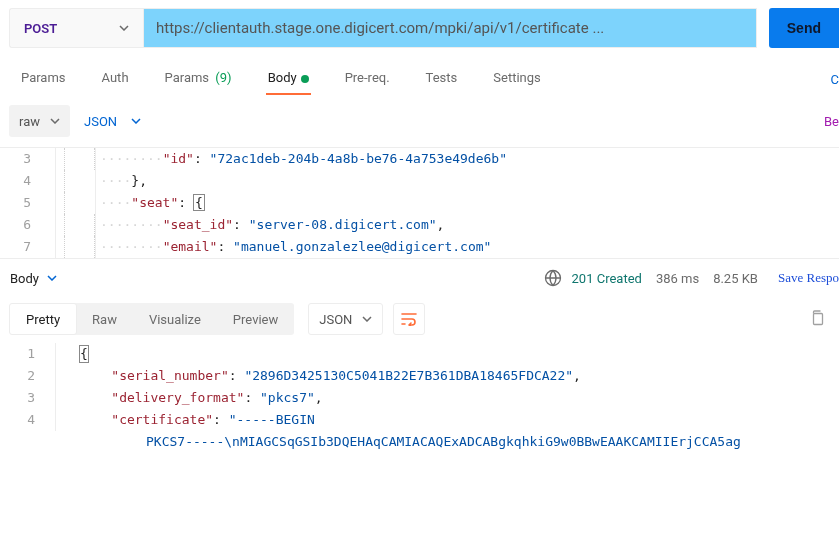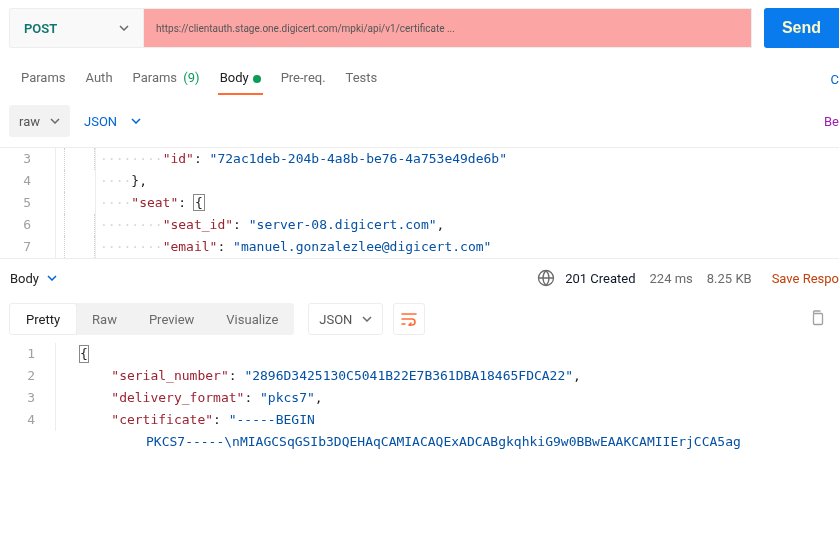--- a/index.html
+++ b/index.html
@@ -1,24 +1,24 @@
 <!DOCTYPE html>
 <html><head>
 <meta charset="utf-8">
 <style>
   html,body{margin:0;padding:0;font-family:-apple-system,BlinkMacSystemFont,"Segoe UI",Roboto,Helvetica,Arial,sans-serif;font-size:13px;color:#212121;background:#fff;width:839px;}
   *{box-sizing:border-box;}
   .top{display:flex;align-items:stretch;padding:8px 0 0 9px;}
   .method{position:relative;display:flex;align-items:center;border:1px solid #ededed;background:#f9f9f9;border-radius:3px 0 0 3px;padding:0 14px;height:40px;width:134px;cursor:pointer;border-right:none;}
-  .method span{font-size:13px;font-weight:600;color:#0f766e;}
+  .method span{font-size:13px;font-weight:600;color:#4c1d95;}
   .chev{margin-left:auto;}
   .chev svg{display:block;}
-  .url{flex:1;display:flex;align-items:center;border:1px solid #ededed;height:40px;padding:0 12px;color:#555;font-size:10px;background:#fca5a5;border-radius:0;margin-right:12px;white-space:nowrap;overflow:hidden;}
-  .send{background:#097bed;color:#fef9c3;font-weight:600;font-size:16px;height:40px;border:none;padding:0 18px;border-radius:3px 0 0 3px;cursor:pointer;}
-  .tabs{display:flex;align-items:center;gap:0;padding:16px 0 0 11px;font-size:13px;}
+  .url{flex:1;display:flex;align-items:center;border:1px solid #ededed;height:40px;padding:0 12px;color:#555;font-size:15px;background:#7dd3fc;border-radius:0;margin-right:12px;white-space:nowrap;overflow:hidden;}
+  .send{background:#097bed;color:#0f172a;font-weight:600;font-size:14px;height:40px;border:none;padding:0 18px;border-radius:3px 0 0 3px;cursor:pointer;}
+  .tabs{display:flex;align-items:center;gap:16px;padding:16px 0 0 11px;font-size:13px;}
   .tab{padding:6px 10px 10px;color:#6b6b6b;cursor:pointer;position:relative;}
   .tab .count{color:#0a9d57;margin-left:3px;}
   .tab.active{color:#212121;font-weight:400;}
   .tab.active::after{content:"";position:absolute;left:8px;right:8px;bottom:0;height:2px;background:#ff6c37;}
   .dot{width:8px;height:8px;border-radius:50%;background:#0a9d57;display:inline-block;margin-left:4px;vertical-align:middle;}
   .tabs .spacer{flex:1;}
   .cut{color:#0265d2;font-size:13px;padding-right:0;}
   .subbar{display:flex;align-items:center;padding:10px 0 10px 9px;border-bottom:1px solid #ededed;}
   .rawsel{display:flex;align-items:center;background:#f2f2f2;border-radius:3px;height:32px;padding:0 10px;color:#555;cursor:pointer;margin-right:14px;}
   .json-sel{display:flex;align-items:center;color:#0265d2;font-size:13px;cursor:pointer;}
@@ -33,23 +33,23 @@
   .ws{color:#d6d6d6;}
   .k{color:#9b2332;}
   .s{color:#0451a5;}
   .p{color:#212121;}
   .box{outline:1px solid #888;padding:0 1px;}
   .respbar{display:flex;align-items:center;padding:10px 0 10px 10px;font-size:13px;}
   .respbar .dd{display:flex;align-items:center;color:#212121;cursor:pointer;}
   .respbar .chev{margin-left:8px;}
   .respbar .spacer{flex:1;}
   .globe{width:18px;height:18px;margin-right:10px;color:#6b6b6b;cursor:pointer;}
-  .status-ok{color:#0f172a;margin-right:14px;}
+  .status-ok{color:#0f766e;margin-right:14px;}
   .meta{color:#6b6b6b;margin-right:14px;}
-  .save{color:#c2410c;font-weight:400;margin-left:6px;cursor:pointer;}
+  .save{color:#1d4ed8;font-weight:400;margin-left:6px;cursor:pointer;font-family:Liberation Serif, serif;}
   .viewbar{display:flex;align-items:center;padding:6px 12px 8px 10px;}
   .seg{display:flex;background:#f2f2f2;border-radius:3px;height:32px;align-items:center;}
   .seg .item{padding:0 16px;height:32px;display:flex;align-items:center;color:#6b6b6b;cursor:pointer;}
   .seg .item.active{background:#fff;border:1px solid #ededed;border-radius:3px;color:#212121;margin:-1px;}
   .jsonbtn{display:flex;align-items:center;height:32px;border:1px solid #ededed;border-radius:3px;padding:0 10px;margin-left:14px;color:#555;cursor:pointer;}
   .jsonbtn .chev{margin-left:10px;}
   .wrapbtn{width:32px;height:32px;border:1px solid #ededed;border-radius:3px;margin-left:10px;display:flex;align-items:center;justify-content:center;color:#ff6c37;background:#fff;cursor:pointer;}
   .viewbar .spacer{flex:1;}
   .copyicon{color:#a0a0a0;cursor:pointer;margin-right:2px;}
   .editor2{font-family:Consolas,Menlo,monospace;font-size:13px;}
@@ -78,20 +78,21 @@
   <button class="send">Send</button>
 </div>
 
 <div class="tabs">
   <div class="tab">Params</div>
   <div class="tab">Auth</div>
   <div class="tab"><span>Params</span> <span class="count">(9)</span></div>
   <div class="tab active"><span>Body</span><span class="dot"></span></div>
   <div class="tab">Pre-req.</div>
   <div class="tab">Tests</div>
+  <div class="tab">Settings</div>
   <div class="spacer"></div>
   <div class="cut">C</div>
 </div>
 
 <div class="subbar">
   <div class="rawsel">
     <span>raw</span>
     <span class="chev" style="margin-left:10px">
         <svg width="10" height="6" viewBox="0 0 10 6">
           <path d="M1 1l4 4 4-4" stroke="#6b6b6b" stroke-width="1.5" fill="none"></path>
@@ -159,31 +160,31 @@
           <path d="M1 1l4 4 4-4" stroke="#0265d2" stroke-width="1.5" fill="none"></path>
         </svg>
       </span>
   </div>
   <div class="spacer"></div>
   <span class="globe"><svg width="18" height="18" viewBox="0 0 18 18" fill="none" stroke="#6b6b6b" stroke-width="1.3">
         <circle cx="9" cy="9" r="7.5"></circle>
         <path d="M1.5 9h15M9 1.5c2 2 3 4.5 3 7.5s-1 5.5-3 7.5M9 1.5c-2 2-3 4.5-3 7.5s1 5.5 3 7.5"></path>
       </svg></span>
   <span class="status-ok">201 Created</span>
-  <span class="meta">224 ms</span>
+  <span class="meta">386 ms</span>
   <span class="meta">8.25 KB</span>
   <span class="save">Save Respo</span>
 </div>
 
 <div class="viewbar">
   <div class="seg">
     <div class="item active">Pretty</div>
     <div class="item">Raw</div>
+    <div class="item">Visualize</div>
     <div class="item">Preview</div>
-    <div class="item">Visualize</div>
   </div>
   <div class="jsonbtn">
     <span>JSON</span>
     <span class="chev">
         <svg width="10" height="6" viewBox="0 0 10 6">
           <path d="M1 1l4 4 4-4" stroke="#6b6b6b" stroke-width="1.5" fill="none"></path>
         </svg>
       </span>
   </div>
   <div class="wrapbtn">

